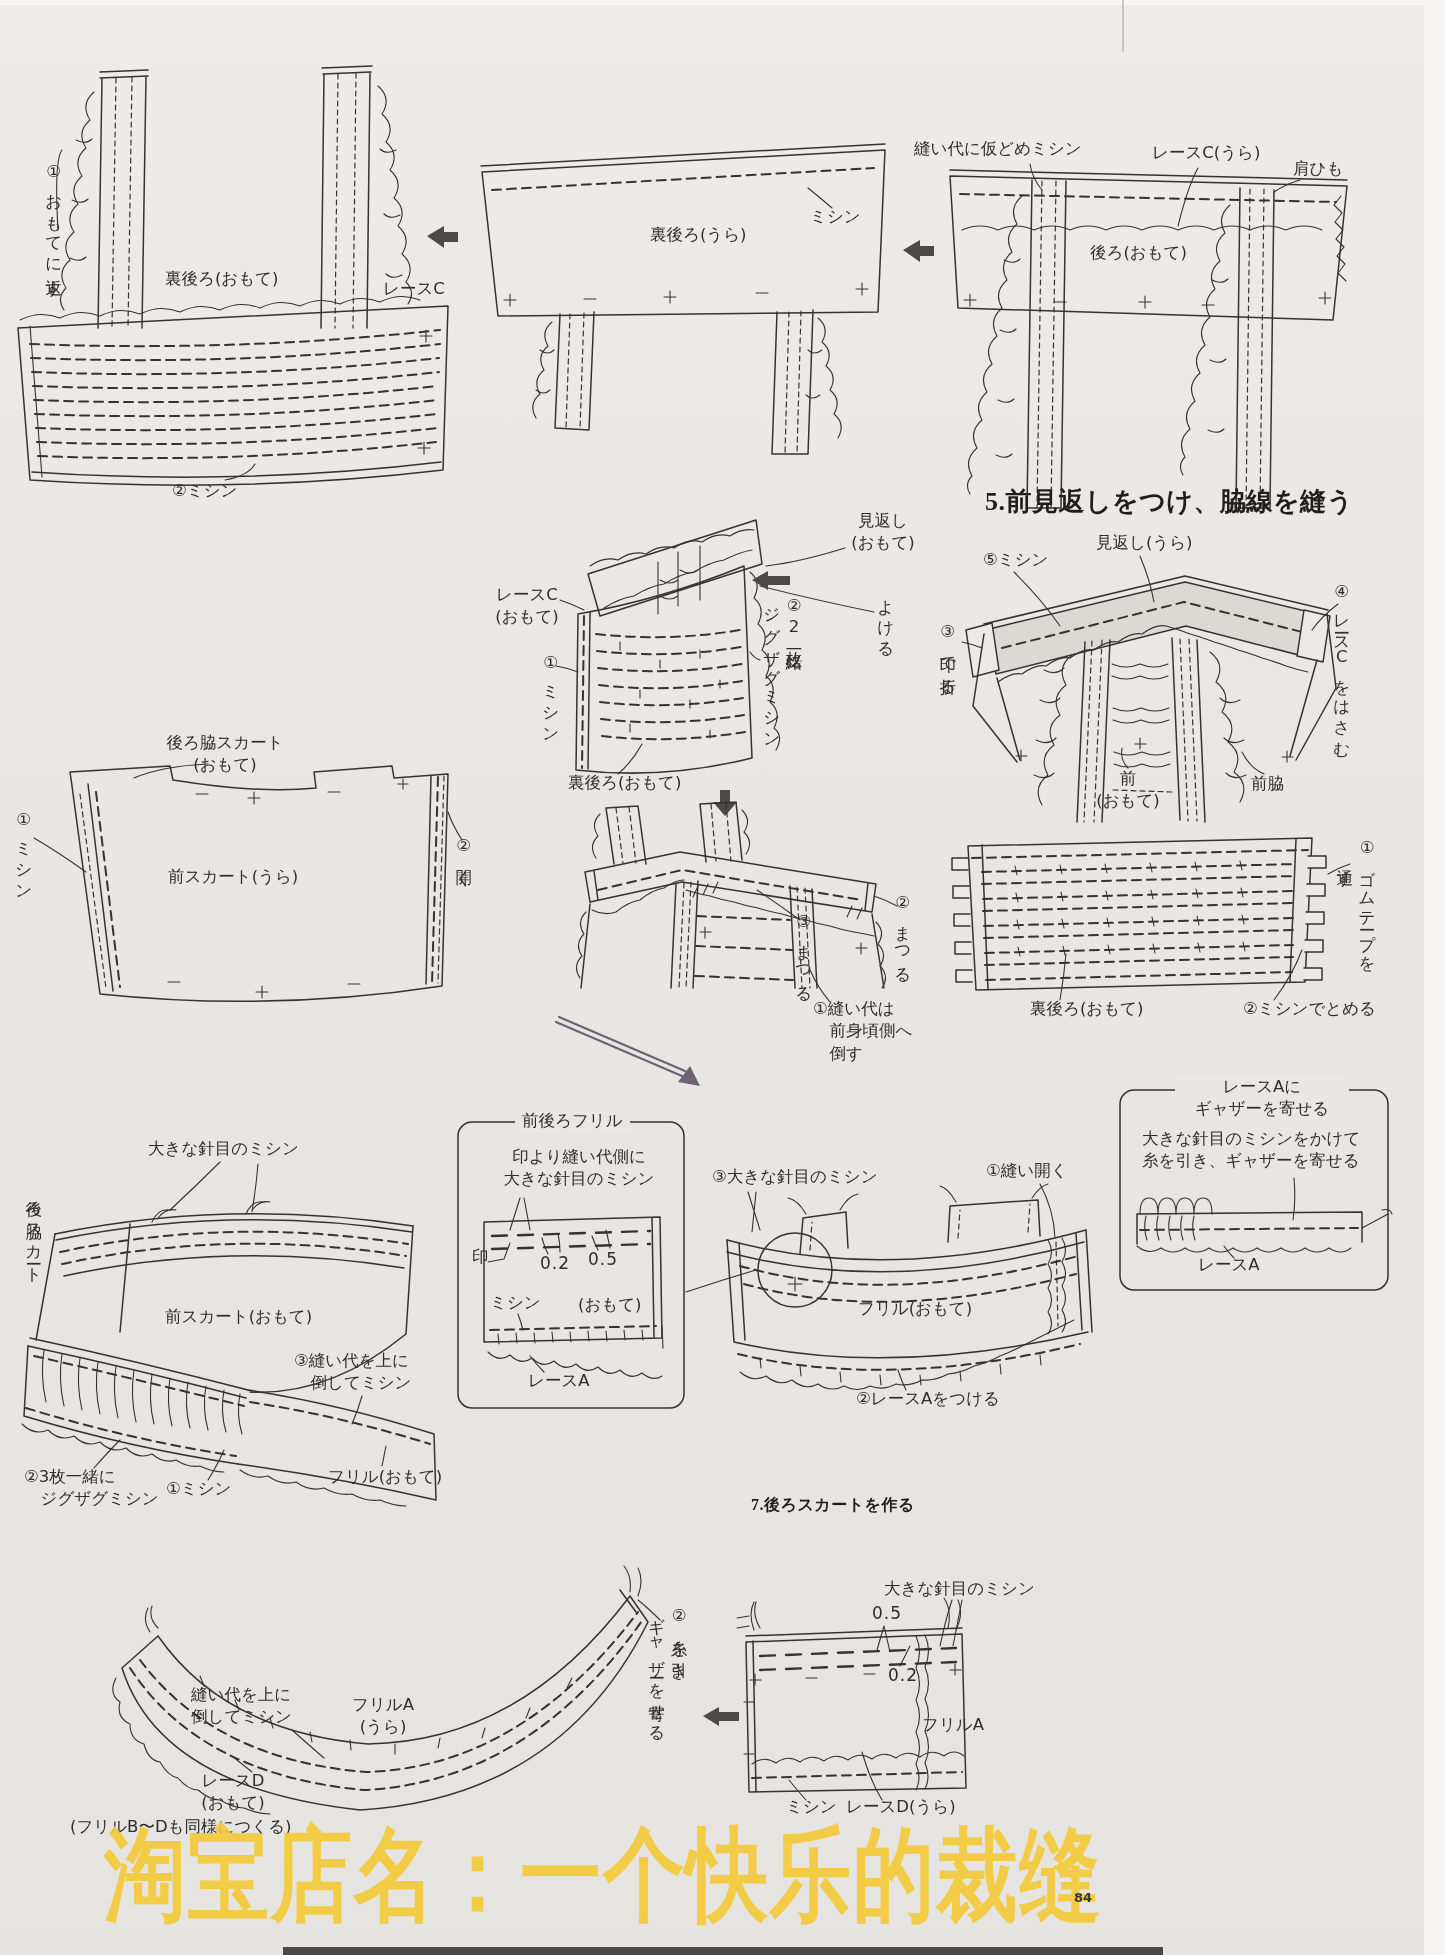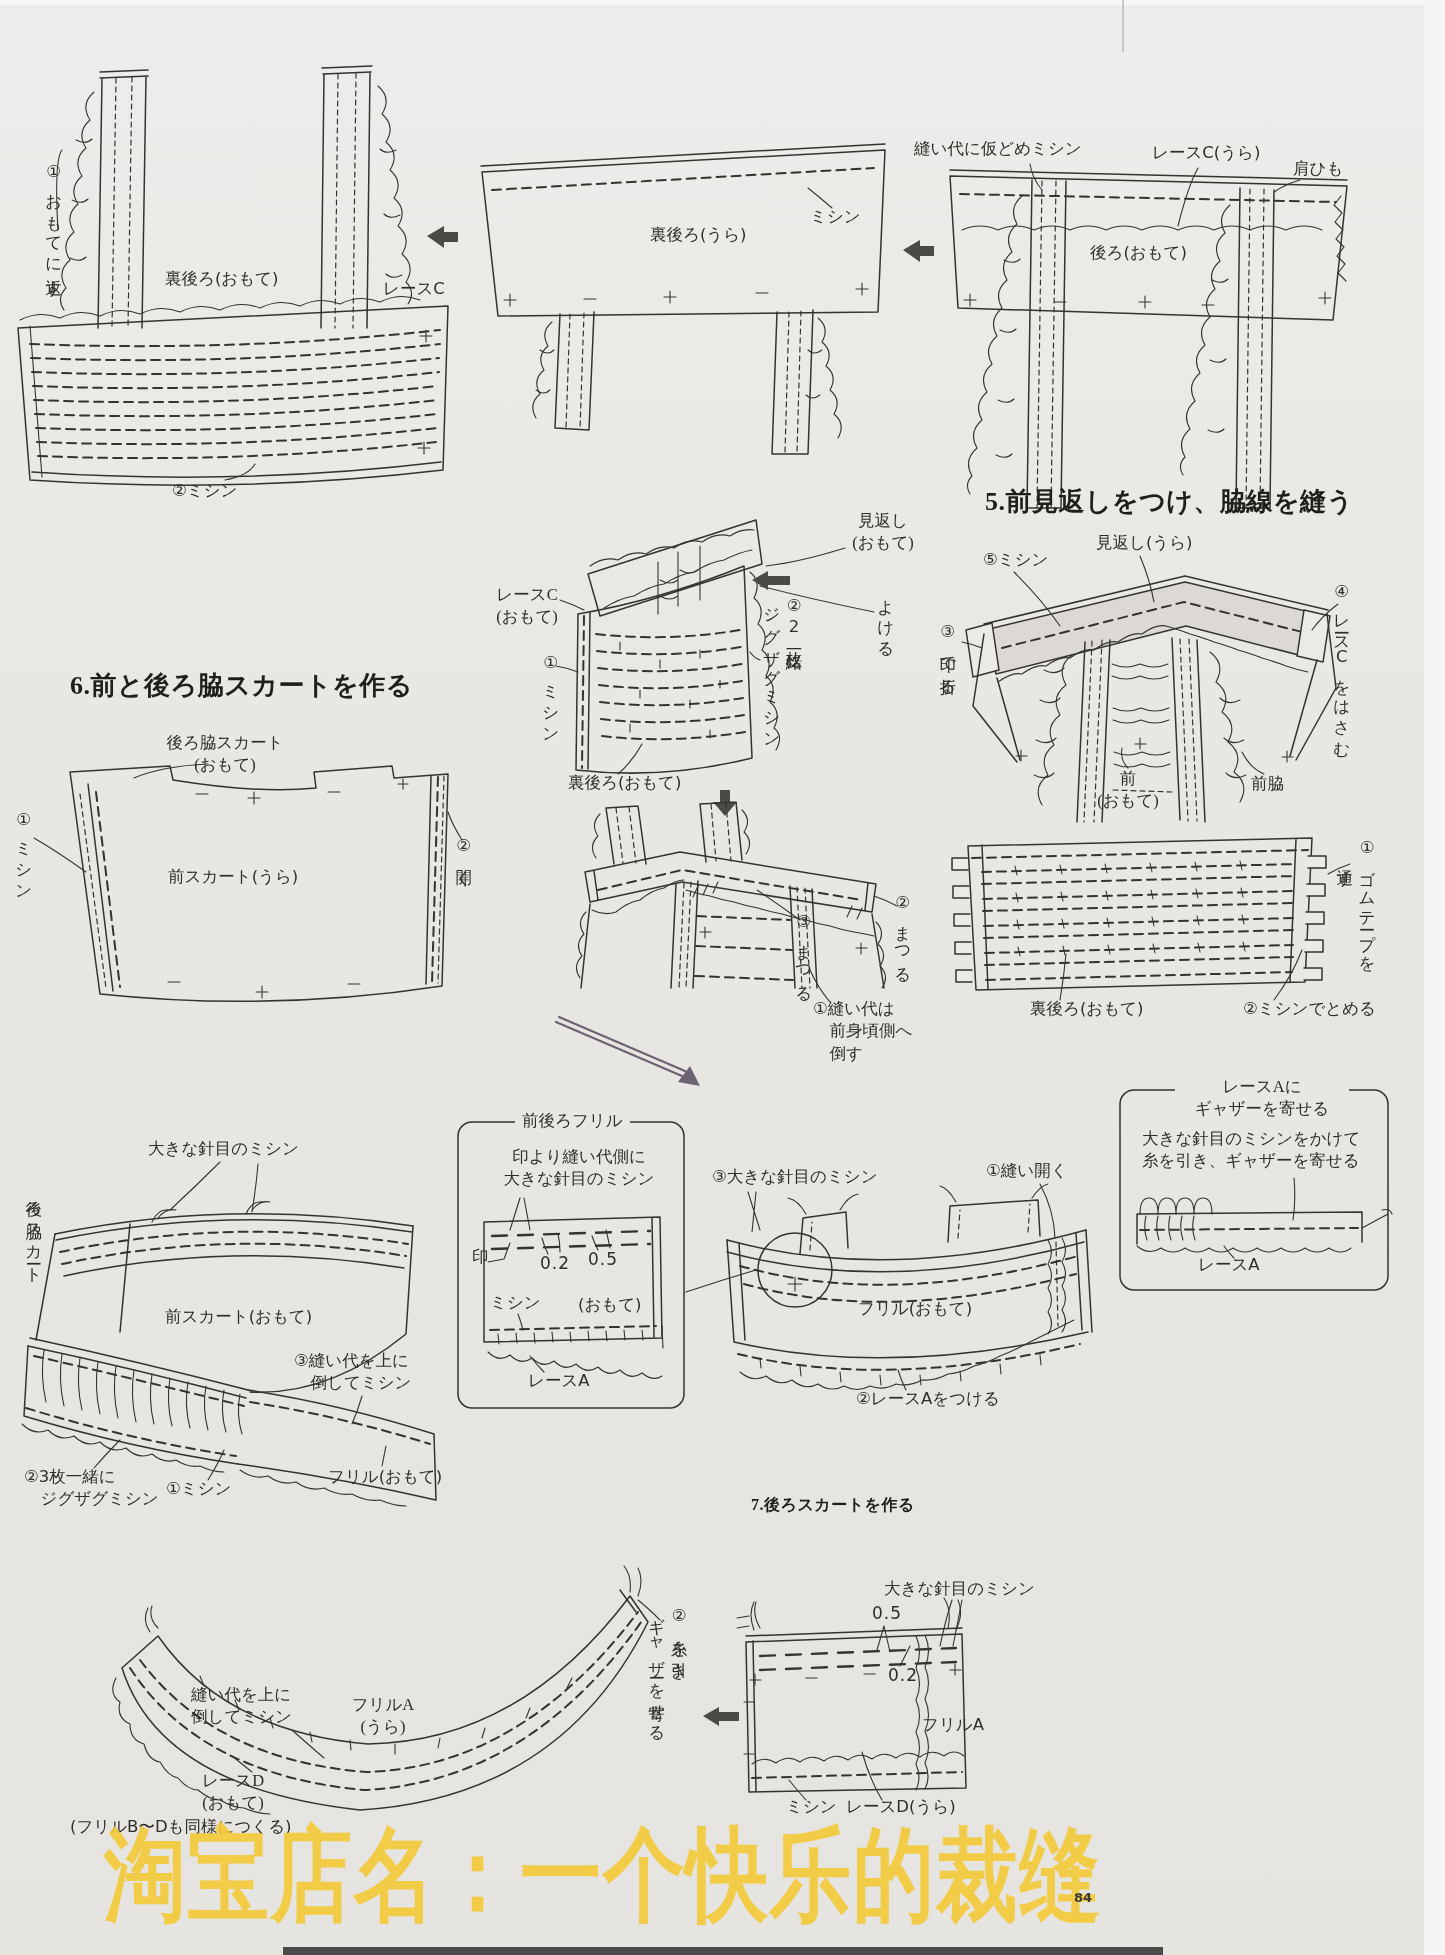--- a/index.html
+++ b/index.html
@@ -17,21 +17,21 @@
   .art .f{stroke-dasharray:5 4;stroke-width:1.2;}
   .art .t{stroke-width:1.1;}
   .art .ar{fill:#4c4a46;stroke:none;}
   .art .shade{fill:#dcd9d4;}
   .art .cap{fill:#eceae6;}
   .art .pu{stroke:#6d6274;stroke-width:2.2;}
   .art .puh{fill:#6d6274;stroke:none;}
   .lbl{position:absolute;font-size:16.5px;color:#2f2d29;line-height:1.35;
        white-space:pre-line;letter-spacing:0px;}
   .v{writing-mode:vertical-rl;text-orientation:upright;letter-spacing:2px;}
-  .c{text-align:center;font-family:Liberation Serif, serif;}
+  .c{text-align:center;}
   .bg{background:#e9e7e3;padding:0 7px;white-space:nowrap;}
   .h{font-family:"Liberation Serif","DejaVu Serif",serif;font-weight:bold;
      font-size:26px;color:#1f1e1b;white-space:nowrap;letter-spacing:0.5px;}
   .num{font-size:17px;letter-spacing:1px;}
   .wm{position:absolute;left:104px;top:1808px;font-size:102px;font-weight:700;
       color:#f4ca37;opacity:.9;white-space:nowrap;transform:scaleX(.8);
       transform-origin:0 50%;letter-spacing:2px;}
   .pg{position:absolute;left:1074px;top:1890px;font-size:13px;font-weight:600;color:#3c3a36;}
 </style>
 </head>
@@ -294,21 +294,20 @@
   <div class="lbl c" style="left:487px;top:584px;width:80px">レースC
 (おもて)</div>
   <div class="lbl v" style="left:539px;top:653px">①ミシン</div>
   <div class="lbl" style="left:568px;top:772px">裏後ろ(おもて)</div>
   <div class="lbl v" style="left:792px;top:912px">③まつる</div>
   <div class="lbl v" style="left:891px;top:893px">②まつる</div>
   <div class="lbl" style="left:813px;top:998px">①縫い代は
 　前身頃側へ
 　倒す</div>
 
-  <div class="lbl h" style="left:70px;top:668px">6.前と後ろ脇スカートを作る</div>
   <div class="lbl c" style="left:150px;top:732px;width:150px">後ろ脇スカート
 (おもて)</div>
   <div class="lbl v" style="left:12px;top:810px">①ミシン</div>
   <div class="lbl" style="left:168px;top:866px">前スカート(うら)</div>
   <div class="lbl v" style="left:452px;top:836px">②開く</div>
   <div class="lbl" style="left:148px;top:1138px">大きな針目のミシン</div>
   <div class="lbl v" style="left:22px;top:1188px">後ろ脇スカート</div>
   <div class="lbl" style="left:165px;top:1306px">前スカート(おもて)</div>
   <div class="lbl" style="left:294px;top:1350px">③縫い代を上に
 　倒してミシン</div>

